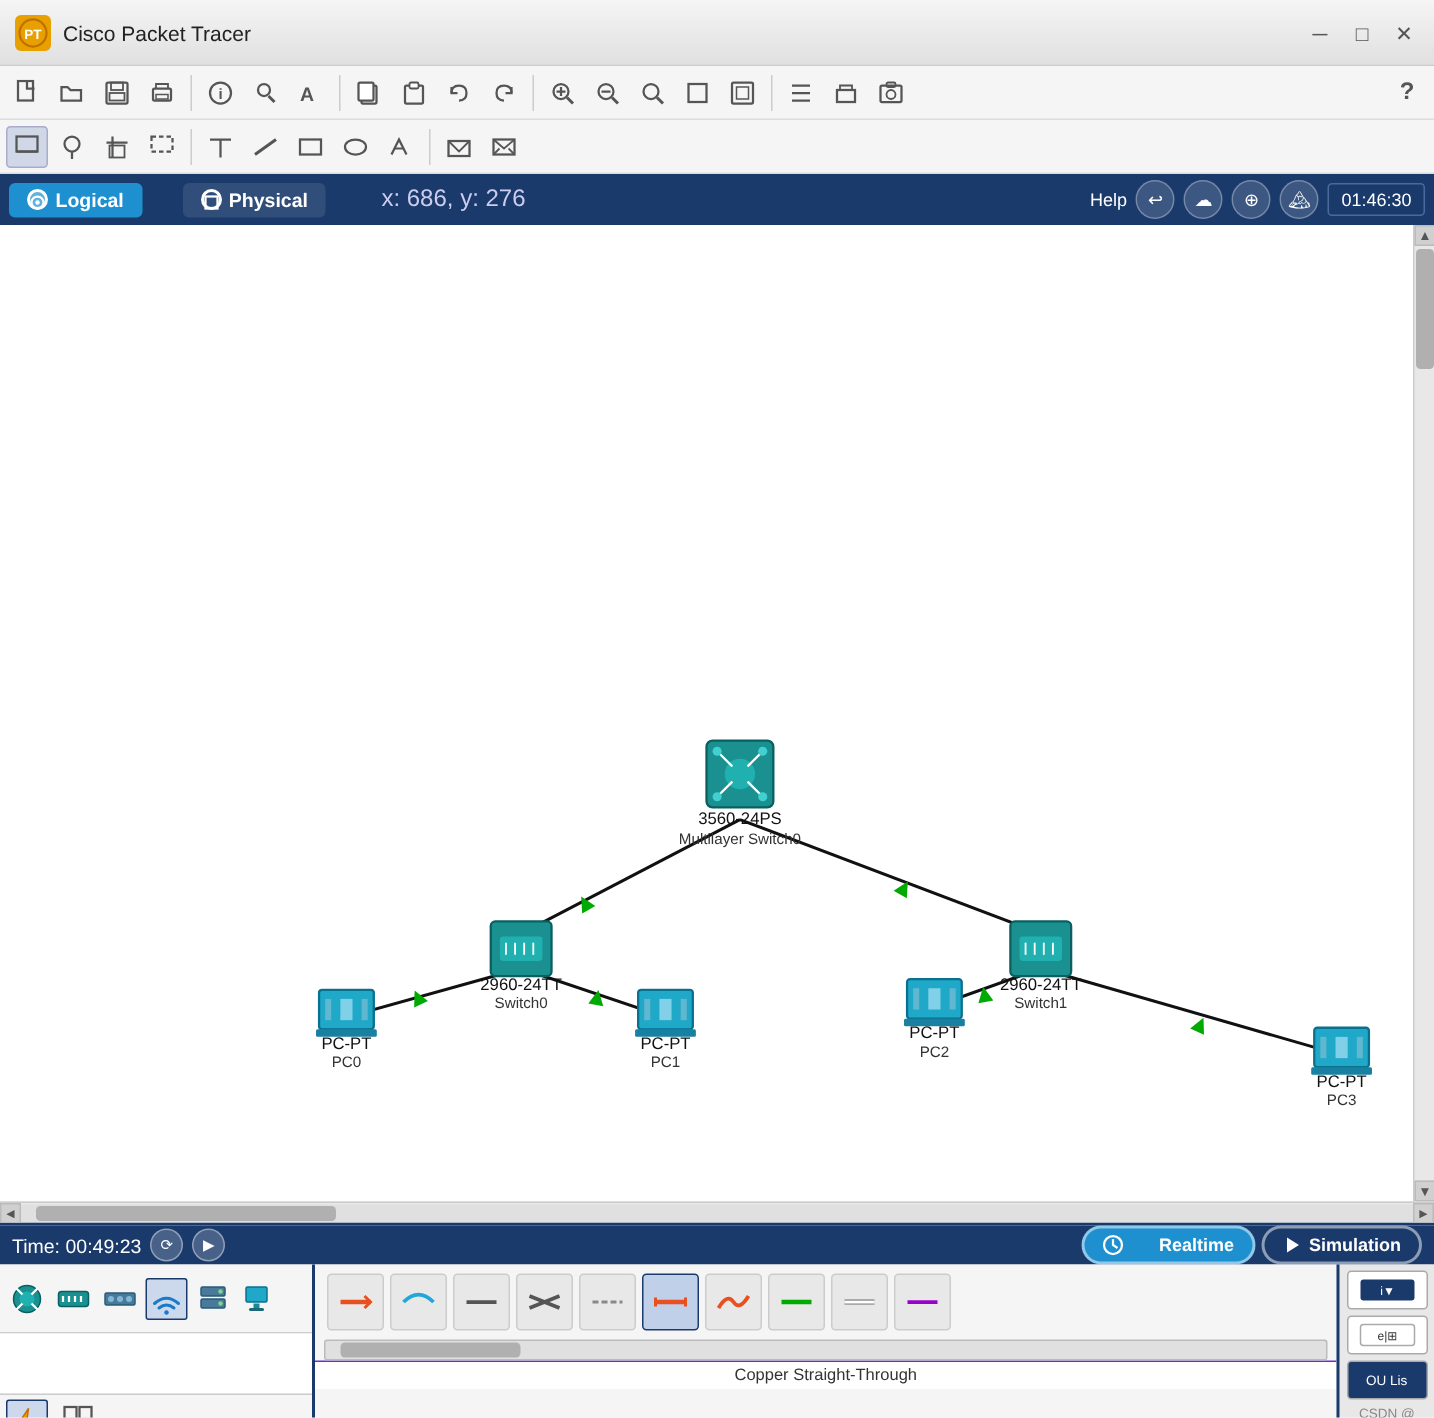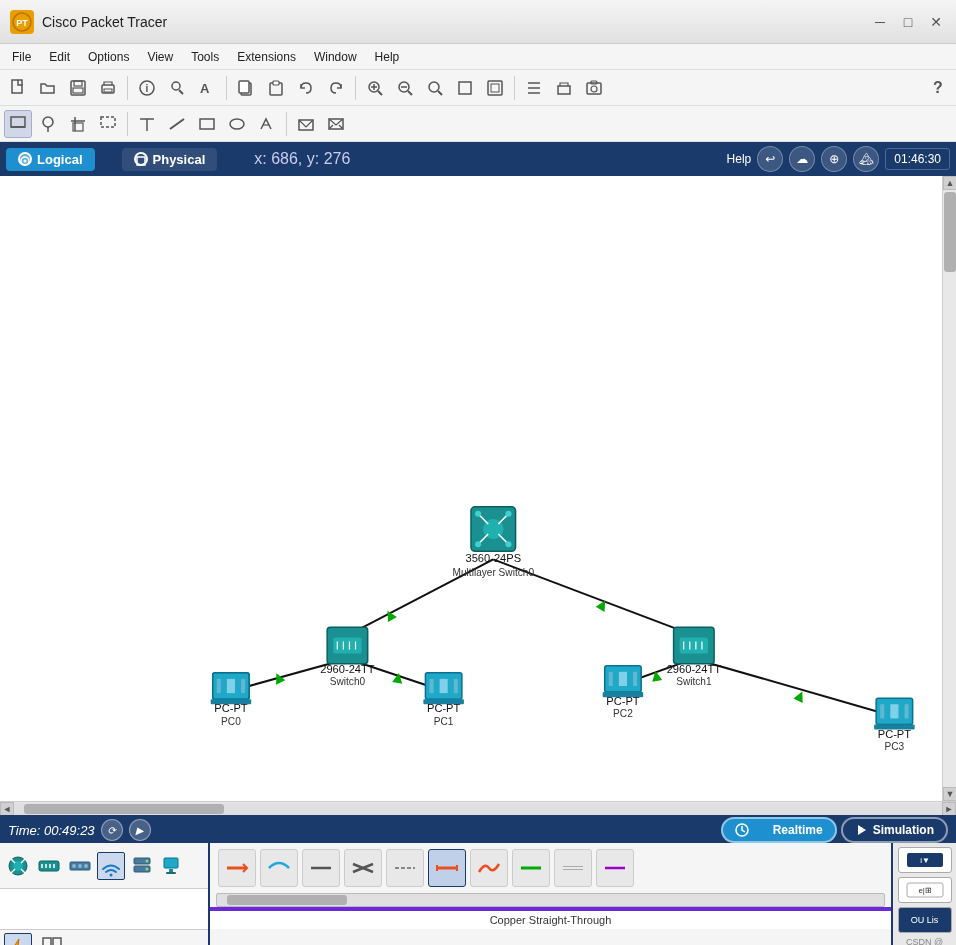--- a/index.html
+++ b/index.html
@@ -190,21 +190,21 @@
     #bottom-toolbar {
       height: 36px;
       background: #1a3a6b;
       display: flex;
       align-items: center;
       justify-content: space-between;
       padding: 0 8px;
     }
     #time-section {
       display: flex; align-items: center; gap: 6px;
-      color: white; font-size: 13px; font-style: italic;
+      color: white; font-size: 13px;
     }
     .time-btn {
       width: 22px; height: 22px;
       background: rgba(255,255,255,0.2);
       border: 1px solid rgba(255,255,255,0.4);
       border-radius: 50%;
       display: flex; align-items: center; justify-content: center;
       cursor: pointer; color: white; font-size: 10px;
     }
     #mode-buttons {
@@ -299,21 +299,21 @@
       height: 10px;
       background: #b0b0b0;
       border-radius: 3px;
     }
     #conn-label {
       text-align: center;
       padding: 3px;
       font-size: 11px;
       color: #333;
       background: white;
-      border-top: 4px solid #6d28d9;
+      border-top: 1px solid #6d28d9;
     }
 
     #right-mini-panel {
       width: 65px;
       background: #e8e8e8;
       border-left: 2px solid #1a3a6b;
       display: flex;
       flex-direction: column;
       align-items: center;
       padding: 4px;
@@ -413,30 +413,20 @@
       </div>
       <span id="title-text">Cisco Packet Tracer</span>
     </div>
     <div id="window-controls">
       <button class="win-btn">─</button>
       <button class="win-btn">□</button>
       <button class="win-btn">✕</button>
     </div>
   </div>
 
-  <div id="menu-bar">
-    <span class="menu-item">File</span>
-    <span class="menu-item">Edit</span>
-    <span class="menu-item">Options</span>
-    <span class="menu-item">View</span>
-    <span class="menu-item">Tools</span>
-    <span class="menu-item">Extensions</span>
-    <span class="menu-item">Window</span>
-    <span class="menu-item">Help</span>
-  </div>
 
   <div id="toolbar">
 
     <button class="tb-btn" title="New">
       <svg width="18" height="18" viewBox="0 0 18 18">
           <rect x="3" y="1" width="10" height="13" fill="none" stroke="#555" stroke-width="1.5"></rect>
           <polyline points="9,1 9,6 14,6" fill="none" stroke="#555" stroke-width="1.5"></polyline>
         </svg>
     </button>
     <button class="tb-btn" title="Open">

